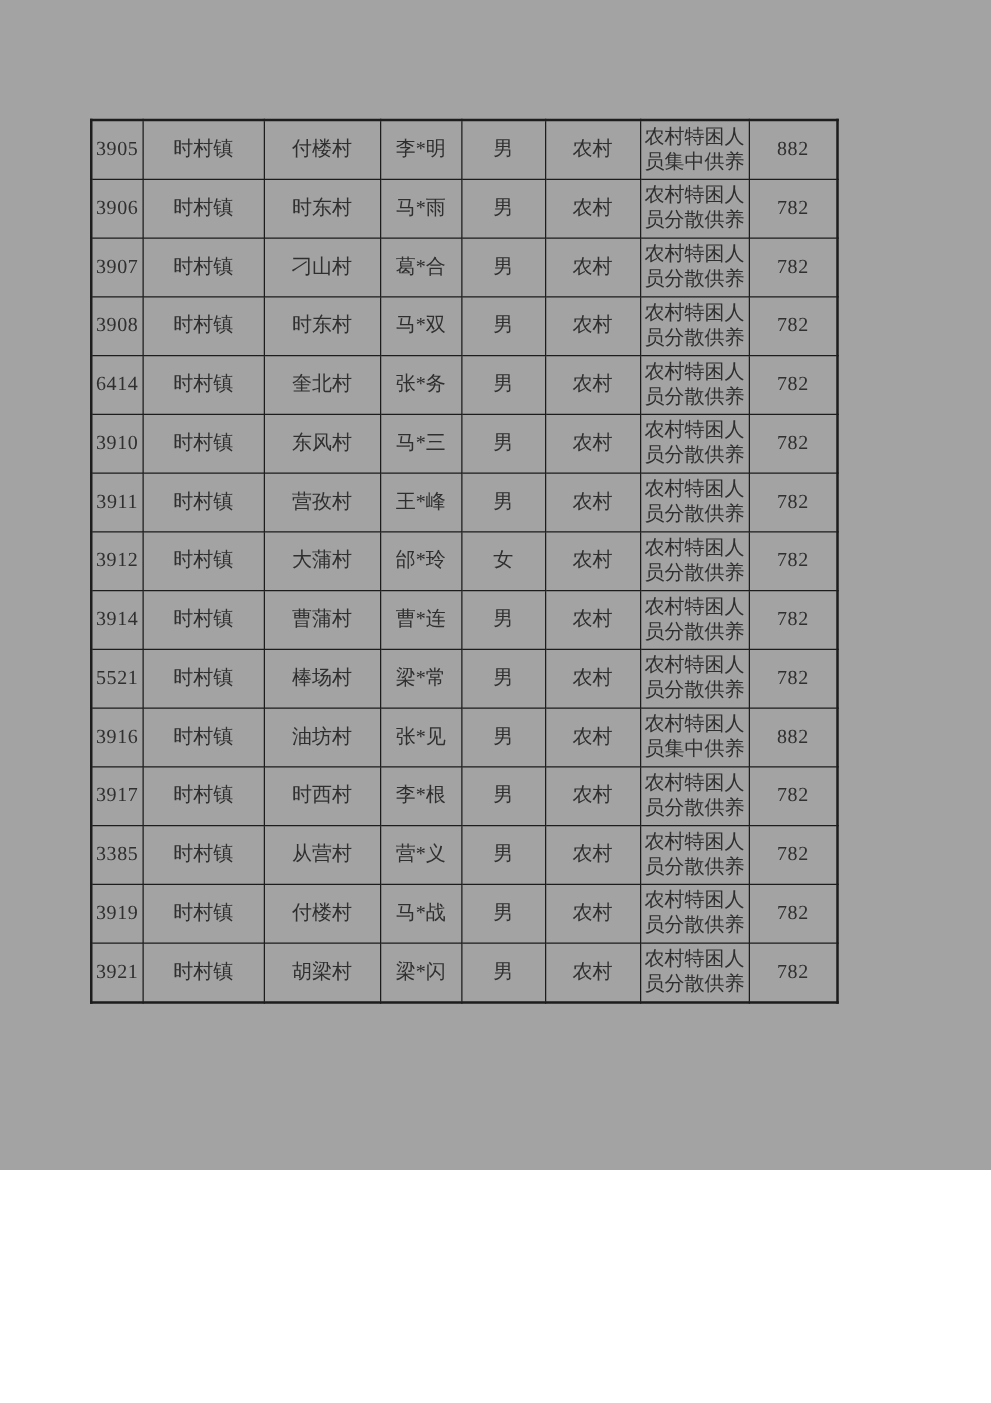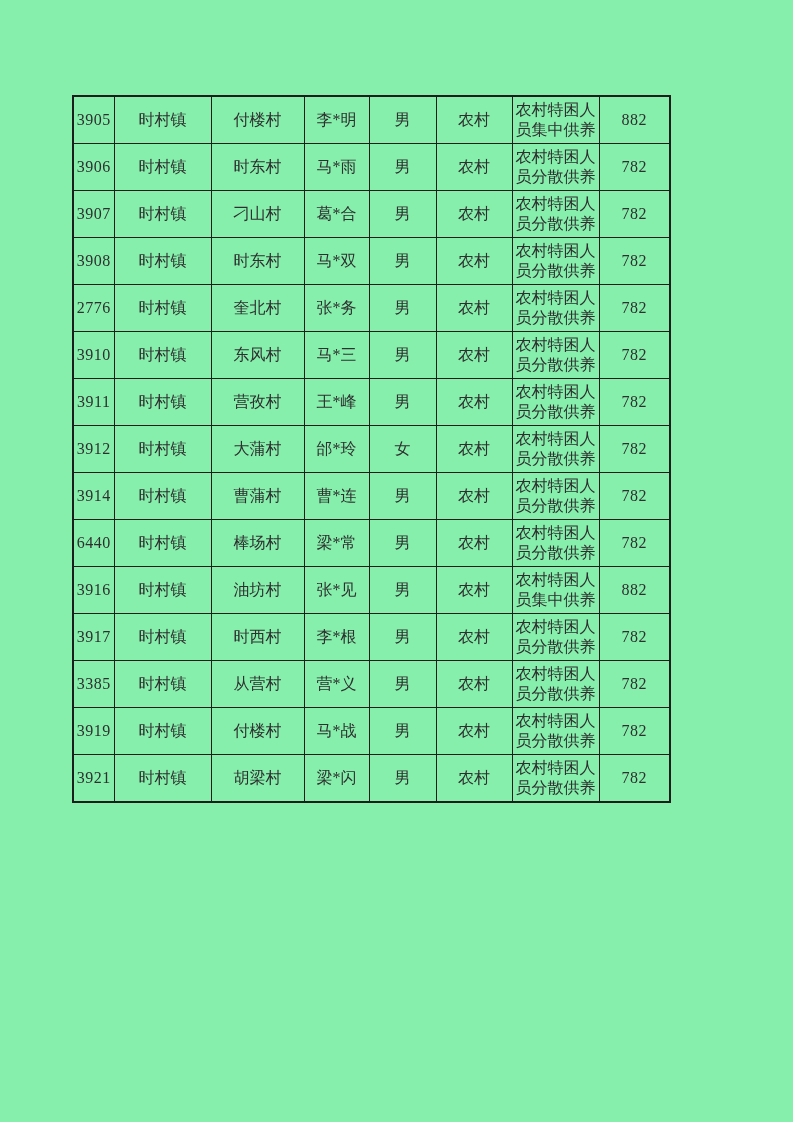--- a/index.html
+++ b/index.html
@@ -9,22 +9,22 @@
   }
   body {
     width: 793px;
     height: 1122px;
     font-family: "Liberation Serif", "DejaVu Serif", serif;
     overflow: hidden;
   }
   .sheet {
     position: relative;
     width: 793px;
-    height: 1122px;
-    background: #86efac;
+    height: 936px;
+    background: #a3a3a3;
   }
   table.welfare {
     position: absolute;
     left: 72px;
     top: 95px;
     width: 597px;
     border-collapse: collapse;
     table-layout: fixed;
     color: #2f2f2f;
     border: 2.5px solid #1d1d1d;
@@ -101,21 +101,21 @@
           <td class="cell-id">3908</td>
           <td class="cell-town">时村镇</td>
           <td class="cell-village">时东村</td>
           <td class="cell-name">马*双</td>
           <td class="cell-gender">男</td>
           <td class="cell-area">农村</td>
           <td class="cell-category">农村特困人员分散供养</td>
           <td class="cell-amount">782</td>
         </tr>
         <tr>
-          <td class="cell-id">2776</td>
+          <td class="cell-id">6414</td>
           <td class="cell-town">时村镇</td>
           <td class="cell-village">奎北村</td>
           <td class="cell-name">张*务</td>
           <td class="cell-gender">男</td>
           <td class="cell-area">农村</td>
           <td class="cell-category">农村特困人员分散供养</td>
           <td class="cell-amount">782</td>
         </tr>
         <tr>
           <td class="cell-id">3910</td>
@@ -151,21 +151,21 @@
           <td class="cell-id">3914</td>
           <td class="cell-town">时村镇</td>
           <td class="cell-village">曹蒲村</td>
           <td class="cell-name">曹*连</td>
           <td class="cell-gender">男</td>
           <td class="cell-area">农村</td>
           <td class="cell-category">农村特困人员分散供养</td>
           <td class="cell-amount">782</td>
         </tr>
         <tr>
-          <td class="cell-id">6440</td>
+          <td class="cell-id">5521</td>
           <td class="cell-town">时村镇</td>
           <td class="cell-village">棒场村</td>
           <td class="cell-name">梁*常</td>
           <td class="cell-gender">男</td>
           <td class="cell-area">农村</td>
           <td class="cell-category">农村特困人员分散供养</td>
           <td class="cell-amount">782</td>
         </tr>
         <tr>
           <td class="cell-id">3916</td>

